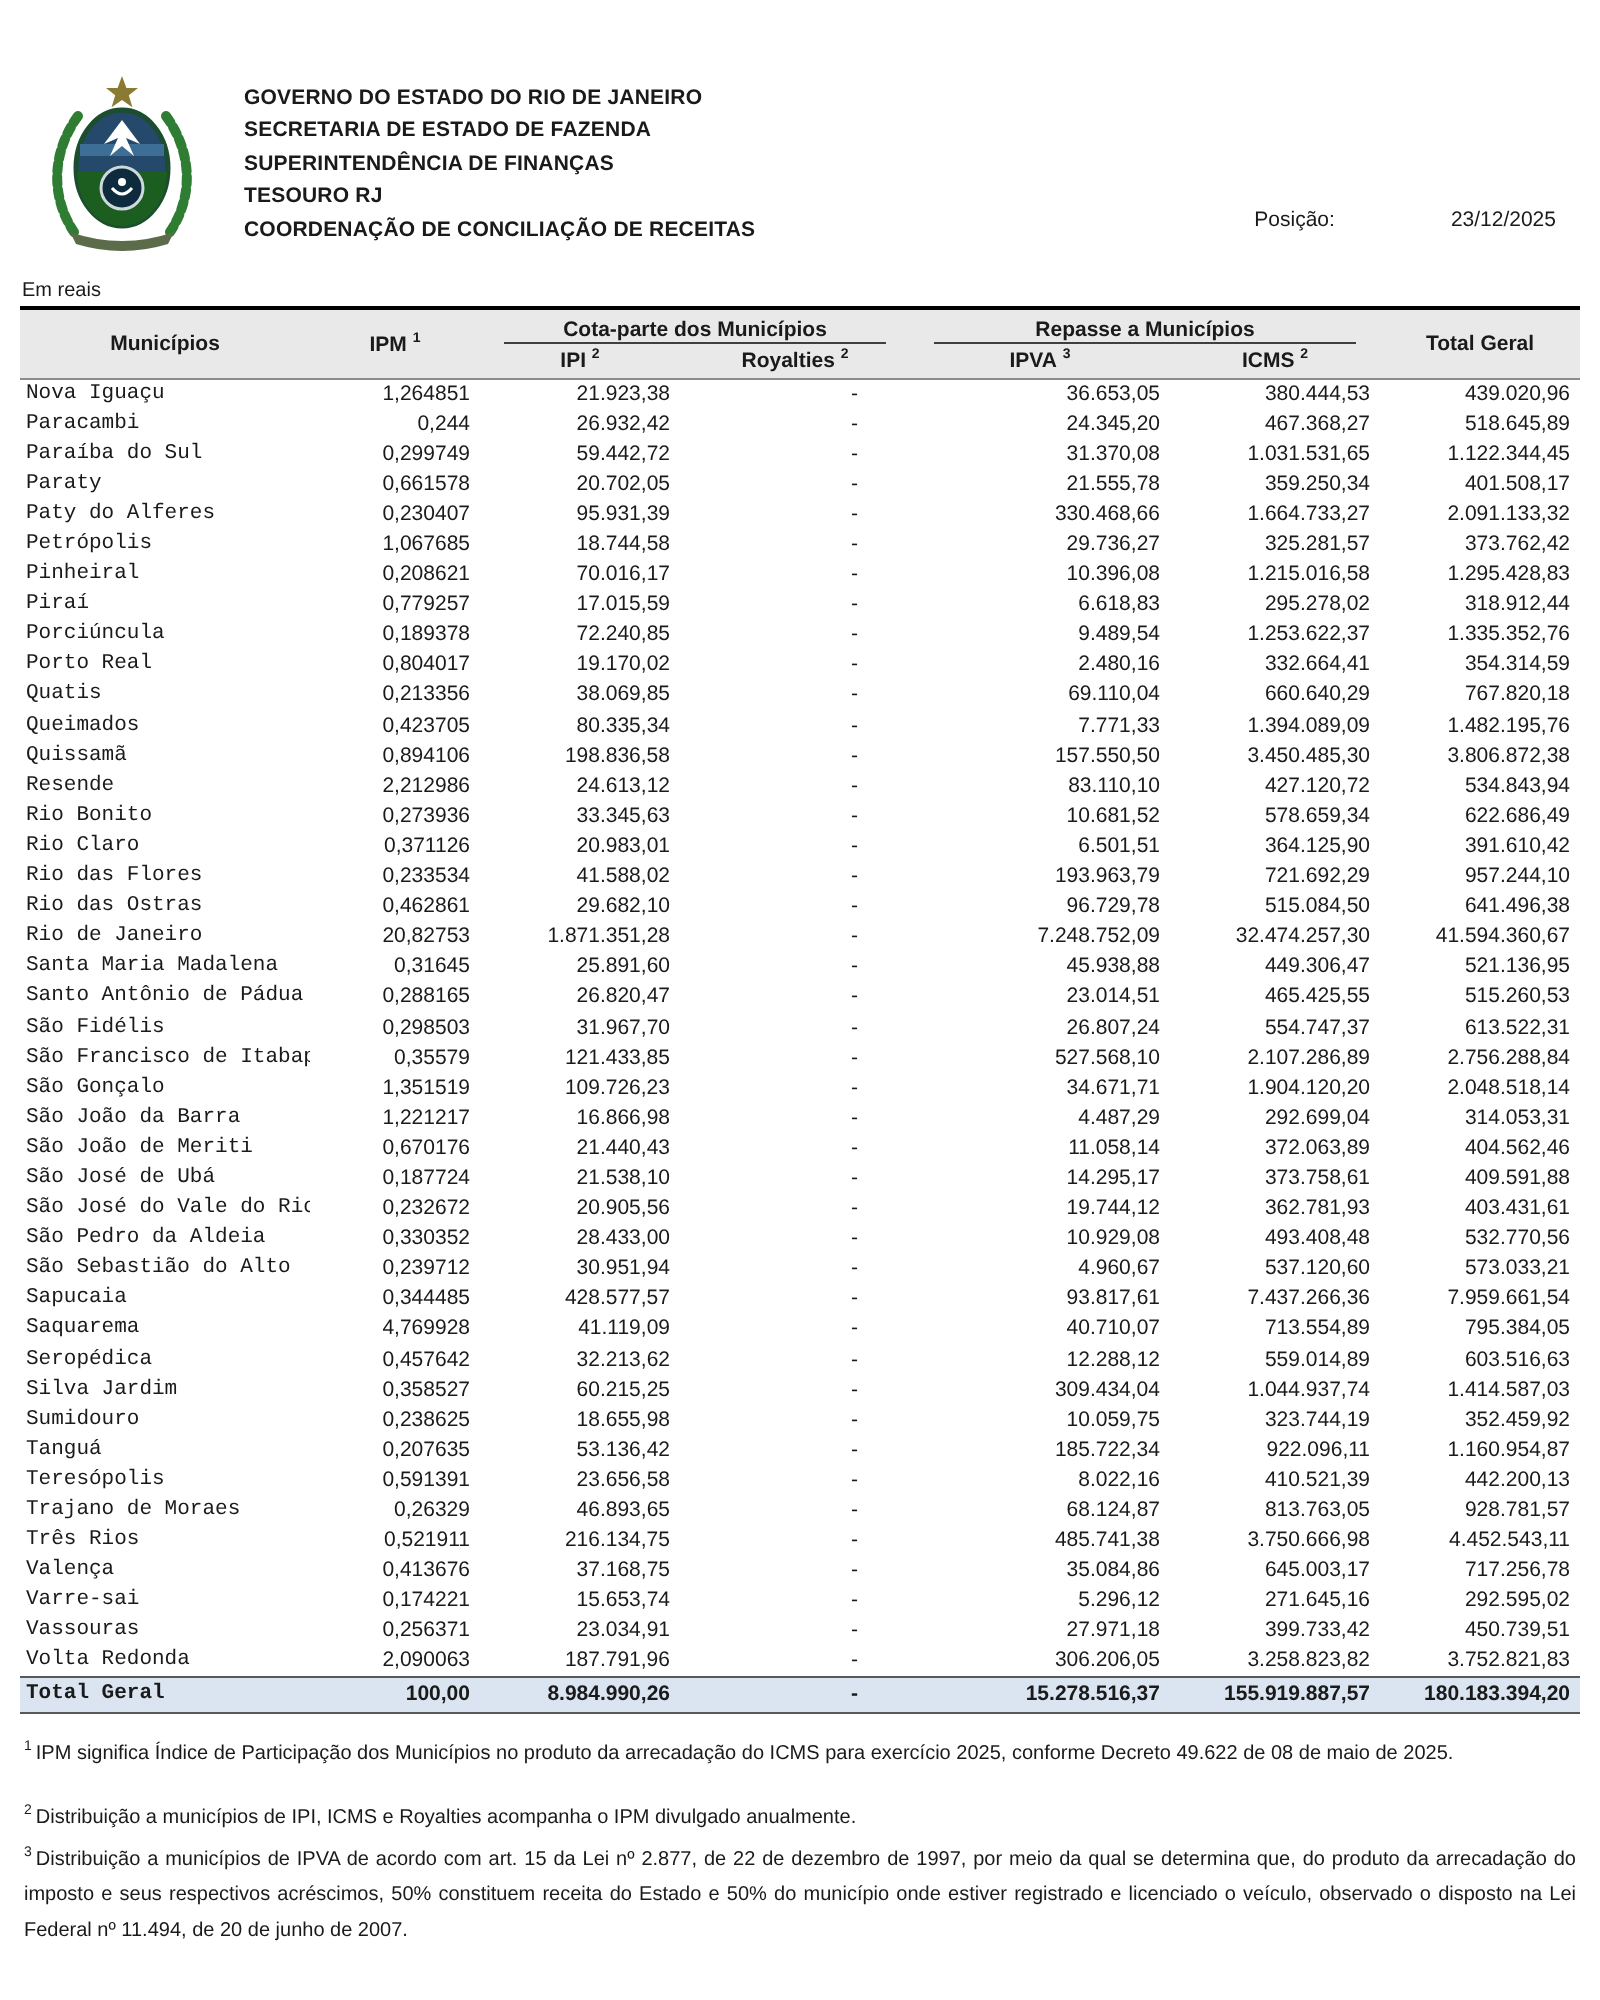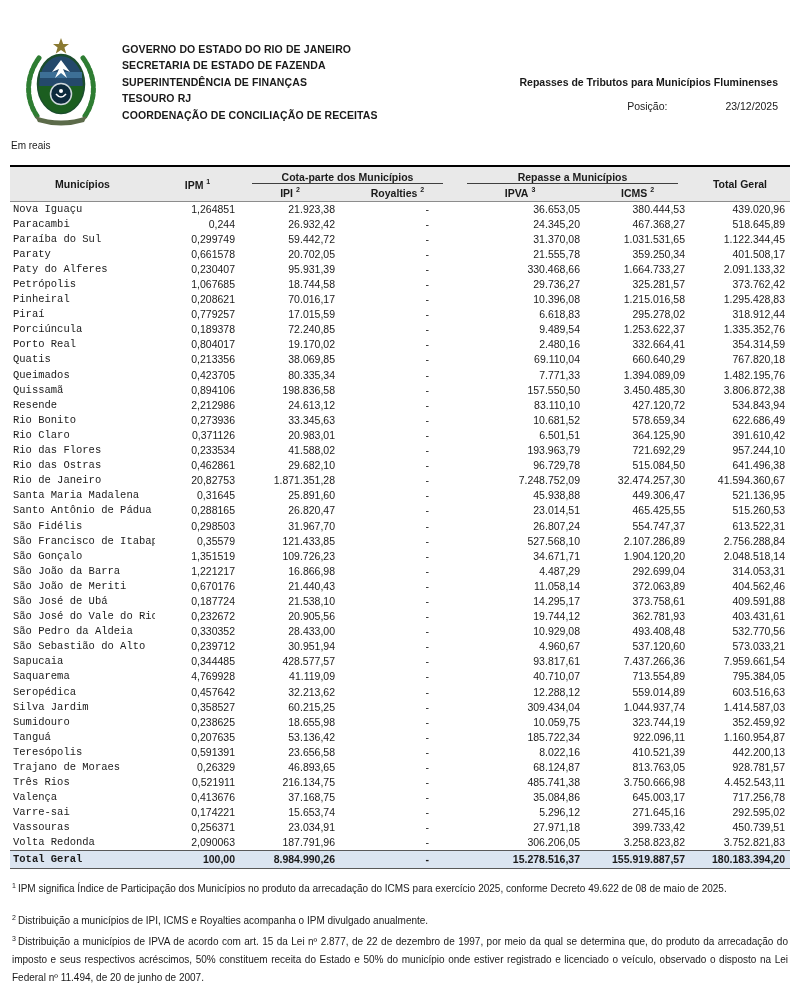--- a/index.html
+++ b/index.html
@@ -9,23 +9,23 @@
     font-family:"Liberation Sans","DejaVu Sans",sans-serif;
     color:#1a1a1a;
   }
   
   .page-header { display:flex; align-items:flex-start; padding:36px 22px 0 22px; }
   .logo-wrap { width:78px; height:90px; flex:0 0 auto; }
   .org-block { margin-left:22px; padding-top:5px; }
   .org-block div { font-weight:bold; font-size:10.5px; line-height:16.4px; letter-spacing:.1px; }
   .header-right { margin-left:auto; text-align:right; width:300px; padding-top:40px; }
   .report-title { font-weight:bold; font-size:10.5px; }
-  .pos-row { display:flex; justify-content:flex-end; gap:58px; margin-top:12px; font-size:10.5px; }
+  .pos-row { display:flex; justify-content:flex-end; gap:58px; margin-top:28px; font-size:10.5px; }
   
-  .em-reais { font-size:10px; margin:14px 0 14px 11px; }
+  .em-reais { font-size:10px; margin:14px 0 2px 11px; }
   table { border-collapse:collapse; table-layout:fixed; width:780px; margin:0 10px; border-top:2px solid #000; }
   thead th { background:#e9e9e9; font-size:10.5px; font-weight:bold; padding:0; }
   thead tr.sub th { border-bottom:1px solid #8c8c8c; }
   th.rspan { text-align:center; vertical-align:middle; border-bottom:1px solid #8c8c8c; }
   th.group { vertical-align:bottom; padding-top:3px; }
   .group-line { border-bottom:1.5px solid #3f3f3f; padding-bottom:0; margin:0 12px; text-align:center; }
   thead tr.sub th { height:17px; text-align:center; font-weight:bold; }
   thead tr.grp th { height:18px; }
   sup { font-size:7px; }
   tbody td { font-size:10.5px; height:15.1px; white-space:nowrap; overflow:hidden; }
@@ -66,21 +66,20 @@
     </svg>
   </div>
   <div class="org-block">
     <div>GOVERNO DO ESTADO DO RIO DE JANEIRO</div>
     <div>SECRETARIA DE ESTADO DE FAZENDA</div>
     <div>SUPERINTENDÊNCIA DE FINANÇAS</div>
     <div>TESOURO RJ</div>
     <div>COORDENAÇÃO DE CONCILIAÇÃO DE RECEITAS</div>
   </div>
   <div class="header-right">
-    <div class="report-title">Repasses de Tributos para Municípios Fluminenses</div>
     <div class="pos-row">
       <span>Posição:</span>
       <span>23/12/2025</span>
     </div>
   </div>
 </div>
 
 <div class="em-reais">Em reais</div>
 
 <table>

